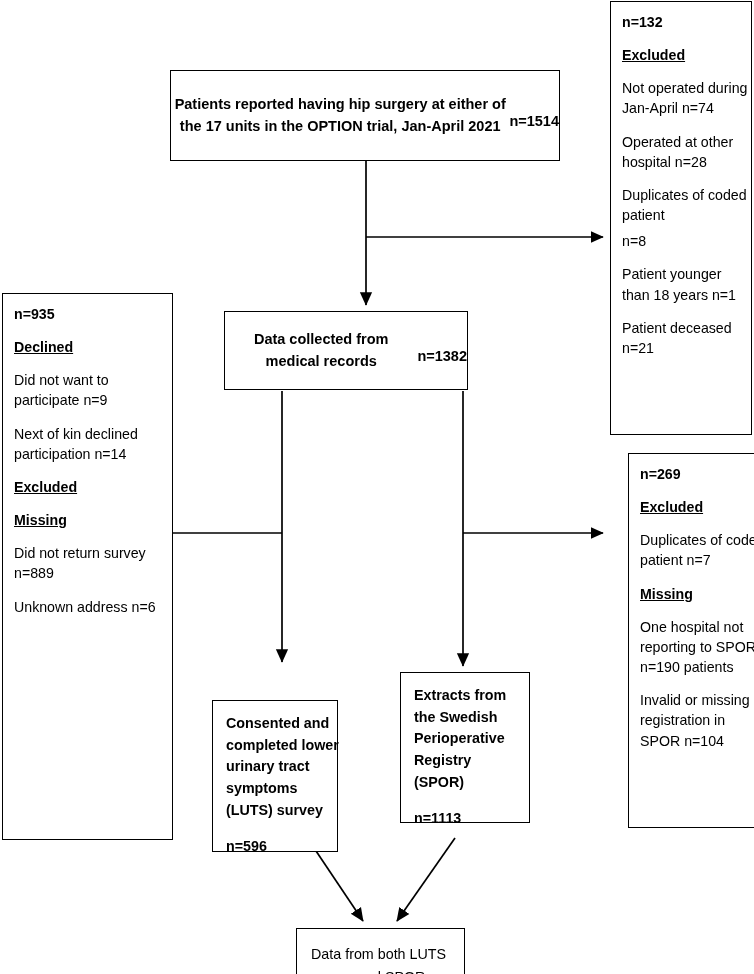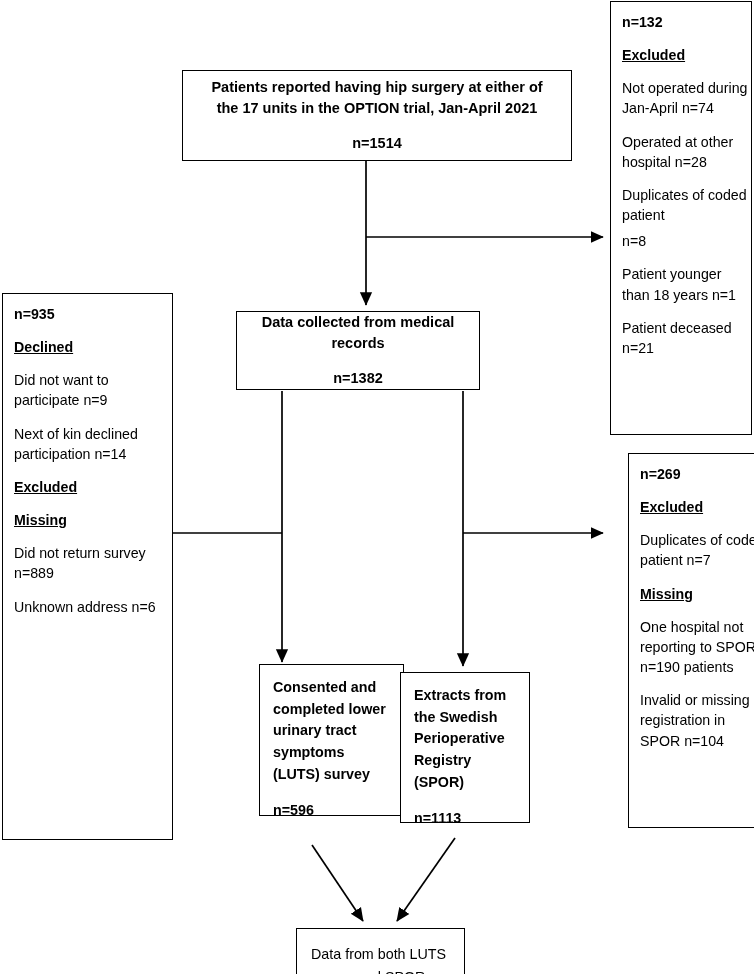--- a/index.html
+++ b/index.html
@@ -34,28 +34,27 @@
   .side-box p:last-child { margin-bottom: 0; }
   .side-box .hdr {
     font-weight: bold;
     text-decoration: underline;
   }
   .side-box .count {
     font-weight: bold;
   }
   .center-box {
     display: flex;
-    flex-direction: column;
+    flex-direction: row;
     align-items: center;
     justify-content: center;
     text-align: center;
     font-weight: bold;
     font-size: 14.5px;
     line-height: 1.45;
-    margin-left: 12px;
   }
   .center-box .ttl { }
   .center-box .num { margin-top: 13px; }
 
   .leaf-box {
     padding: 12px 0 10px 13px;
     font-weight: bold;
     font-size: 14.3px;
     line-height: 1.52;
     text-align: left;
@@ -139,21 +138,21 @@
 
   <div class="box side-box" style="left:628px; top:453px; width:142px; height:375px;">
     <p class="count">n=269</p>
     <p class="hdr">Excluded</p>
     <p>Duplicates of coded patient n=7</p>
     <p class="hdr">Missing</p>
     <p>One hospital not reporting to SPOR n=190 patients</p>
     <p>Invalid or missing registration in SPOR n=104</p>
   </div>
 
-  <div class="box leaf-box" style="left:212px; top:664px; width:145px; height:152px;margin-left:47px;">
+  <div class="box leaf-box" style="left:212px; top:700px; width:126px; height:152px;">
     <div class="ttl" style="width:122px;">Consented and completed lower urinary tract symptoms (LUTS) survey</div>
     <div class="num">n=596</div>
   </div>
 
   <div class="box leaf-box" style="left:400px; top:672px; width:130px; height:151px;">
     <div class="ttl" style="width:105px;">Extracts from the Swedish Perioperative Registry (SPOR)</div>
     <div class="num">n=1113</div>
   </div>
 
   <div class="box final-box" style="left:296px; top:928px; width:169px; height:60px;">

